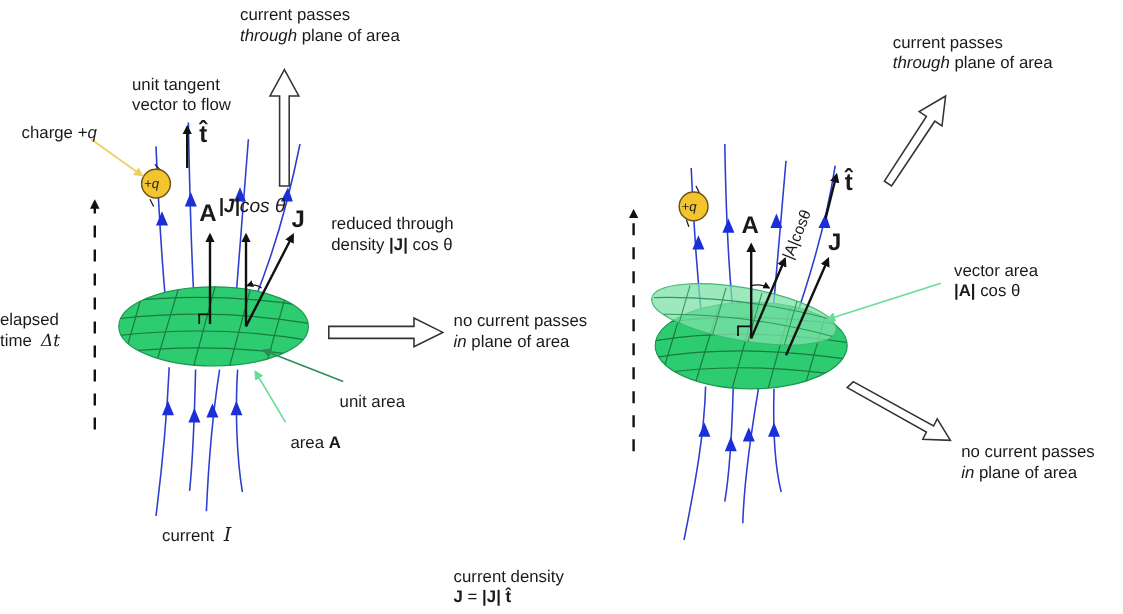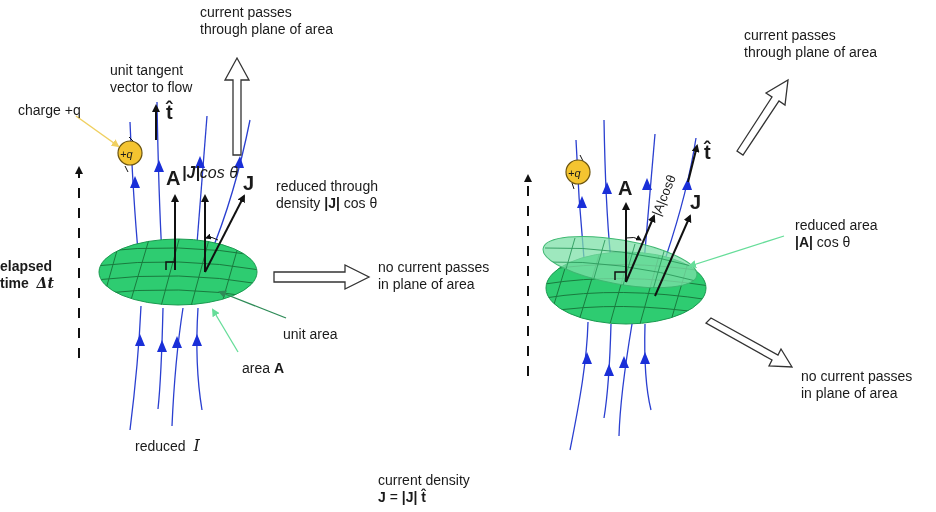--- a/index.html
+++ b/index.html
@@ -1,20 +1,20 @@
 <!DOCTYPE html>
 <html><head>
 <meta charset="utf-8">
 <style>
   html, body { margin: 0; padding: 0; background: #ffffff; }
   body { width: 936px; height: 512px; position: relative; overflow: hidden;
          font-family: "Liberation Sans", sans-serif; color: #1a1a1a; }
   svg { position: absolute; left: 0; top: 0; }
   .lbl { position: absolute; font-size: 14px; line-height: 17px; white-space: nowrap; }
-  .it { }
+  .it { font-style: italic; }
   .bold { font-weight: bold; }
   .serif { font-family: "DejaVu Serif", serif; font-style: italic; text-align: center; }
   .vec { font-weight: bold; font-size: 20px; }
 </style>
 </head>
 <body>
 
 <svg width="936" height="512" viewBox="0 0 936 512">
   <defs>
     <marker id="blackHead" markerWidth="8" markerHeight="8" refX="6" refY="4" orient="auto" markerUnits="userSpaceOnUse">
@@ -203,49 +203,49 @@
 <div class="lbl vec" style="left:166px;top:104px;">t̂</div>
 <div class="lbl vec" style="left:166px;top:170px;">A</div>
 <div class="lbl" style="left:182px;top:164px;font-size:16px;font-style:italic;"><span class="bold">|J|</span><span>cos θ</span></div>
 <div class="lbl vec" style="left:243px;top:175px;">J</div>
 
 <div class="lbl" style="left:276px;top:178px;">
   <div>reduced through</div>
   <div><span>density </span><span class="bold">|J|</span><span> cos θ</span></div>
 </div>
 
-<div class="lbl" style="left:0px;top:258px;font-weight:bold;">
+<div class="lbl" style="left:0px;top:258px;">
   <div>elapsed</div>
   <div><span>time</span>&nbsp;&nbsp;<span class="serif">Δt</span></div>
 </div>
 
 <div class="lbl" style="left:378px;top:259px;">
   <div>no current passes</div>
   <div><span class="it">in</span><span> plane of area</span></div>
 </div>
 
 <div class="lbl" style="left:283px;top:326px;">unit area</div>
 
 <div class="lbl" style="left:222px;top:360px;margin-left:20px;"><span>area </span><span class="bold">A</span></div>
 
-<div class="lbl" style="left:135px;top:437px;"><span>reduced</span>&nbsp;&nbsp;<span class="serif" style="font-size:16px;">I</span></div>
+<div class="lbl" style="left:135px;top:437px;"><span>current</span>&nbsp;&nbsp;<span class="serif" style="font-size:16px;">I</span></div>
 
 <div class="lbl" style="left:744px;top:27px;">
   <div>current passes</div>
   <div><span class="it">through</span><span> plane of area</span></div>
 </div>
 
 <div class="lbl" style="left:568px;top:165px;font-size:11px;font-style:italic;">+q</div>
 <div class="lbl vec" style="left:704px;top:144px;">t̂</div>
 <div class="lbl vec" style="left:618px;top:180px;">A</div>
 <div class="lbl vec" style="left:690px;top:194px;">J</div>
 <div class="lbl" style="left:648px;top:212px;font-size:13px;transform:rotate(-68deg);transform-origin:left top;">|A|cosθ</div>
 
 <div class="lbl" style="left:795px;top:217px;">
-  <div>reduced area</div>
+  <div>vector area</div>
   <div><span class="bold">|A|</span><span> cos θ</span></div>
 </div>
 
 <div class="lbl" style="left:801px;top:368px;">
   <div>no current passes</div>
   <div><span class="it">in</span><span> plane of area</span></div>
 </div>
 
 <div class="lbl" style="left:378px;top:472px;">
   <div>current density</div>

